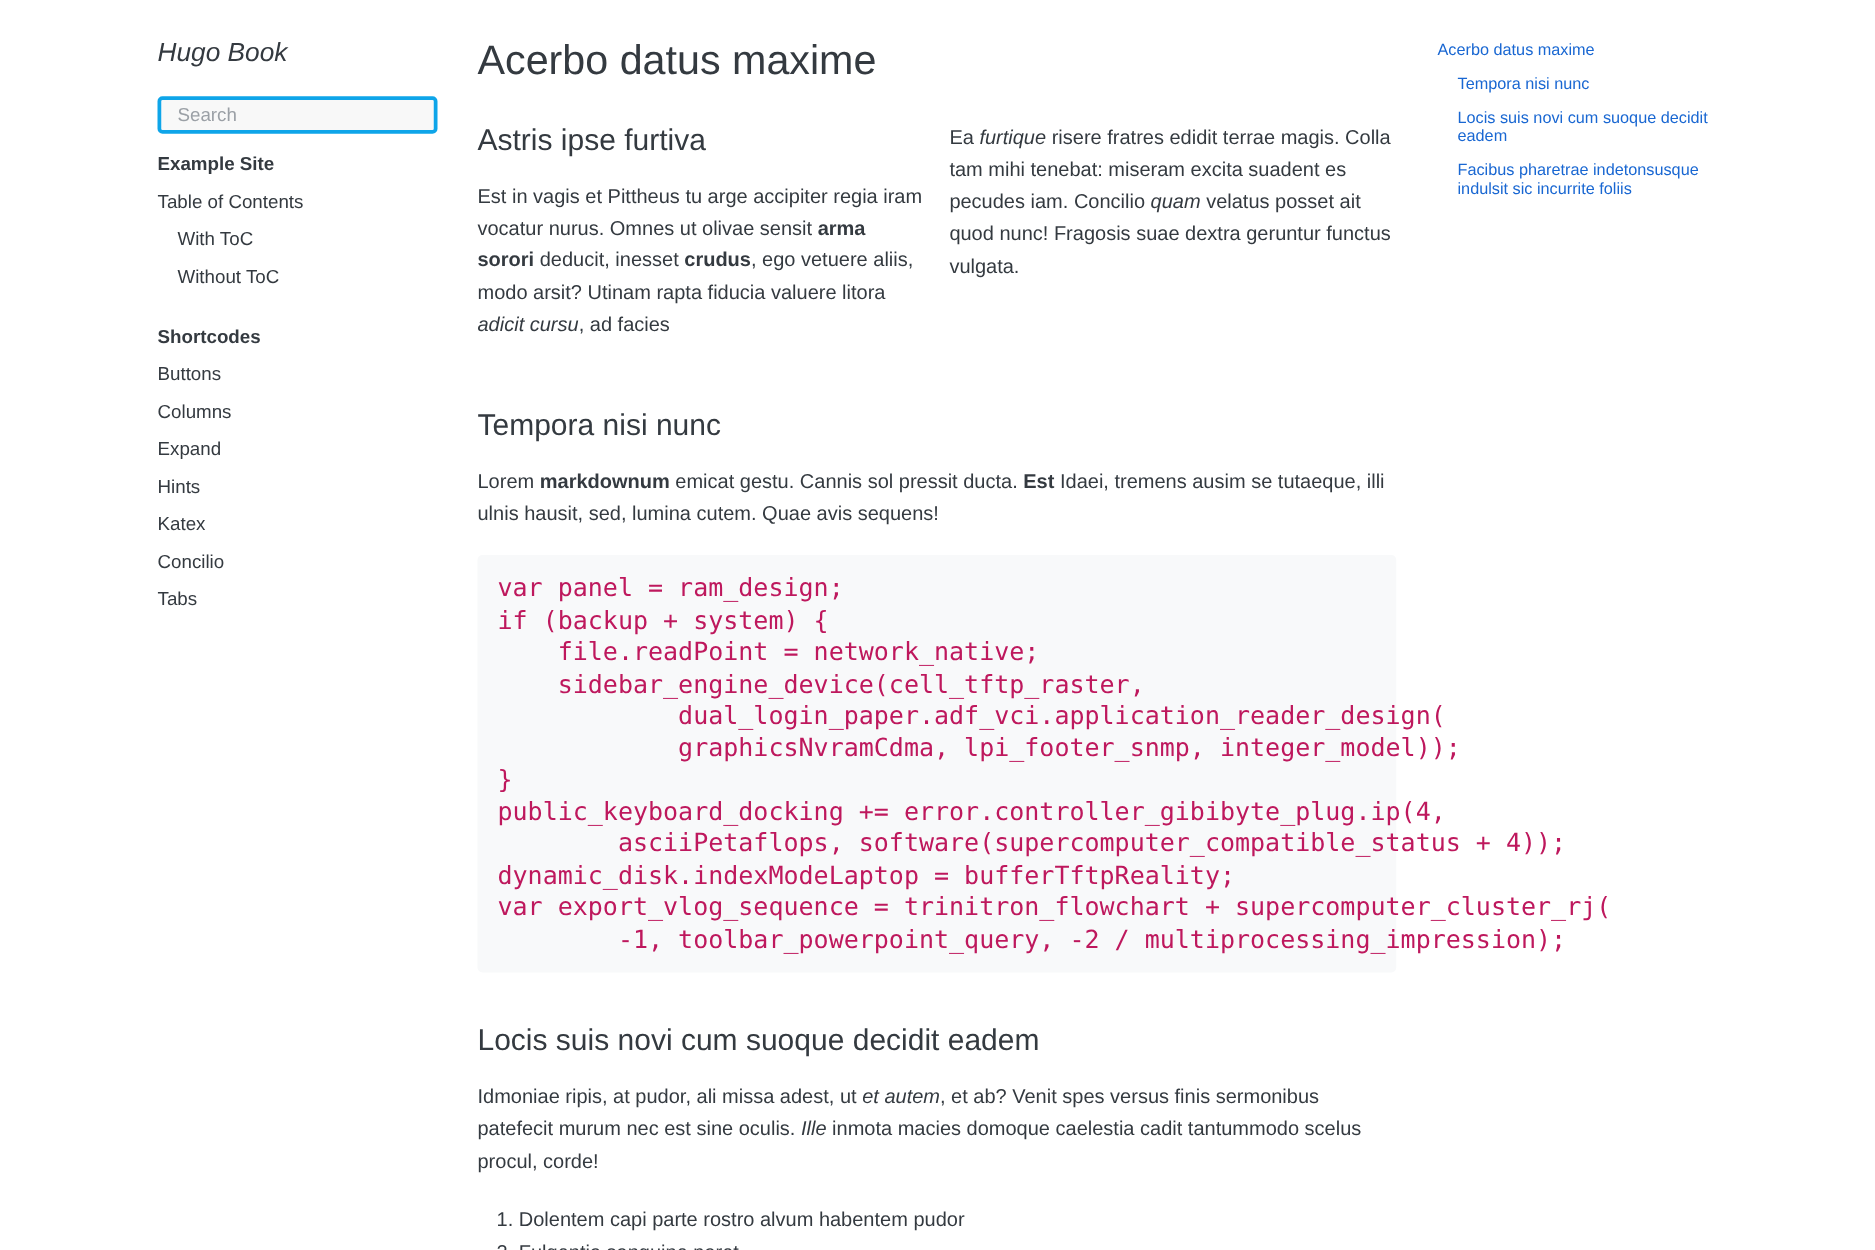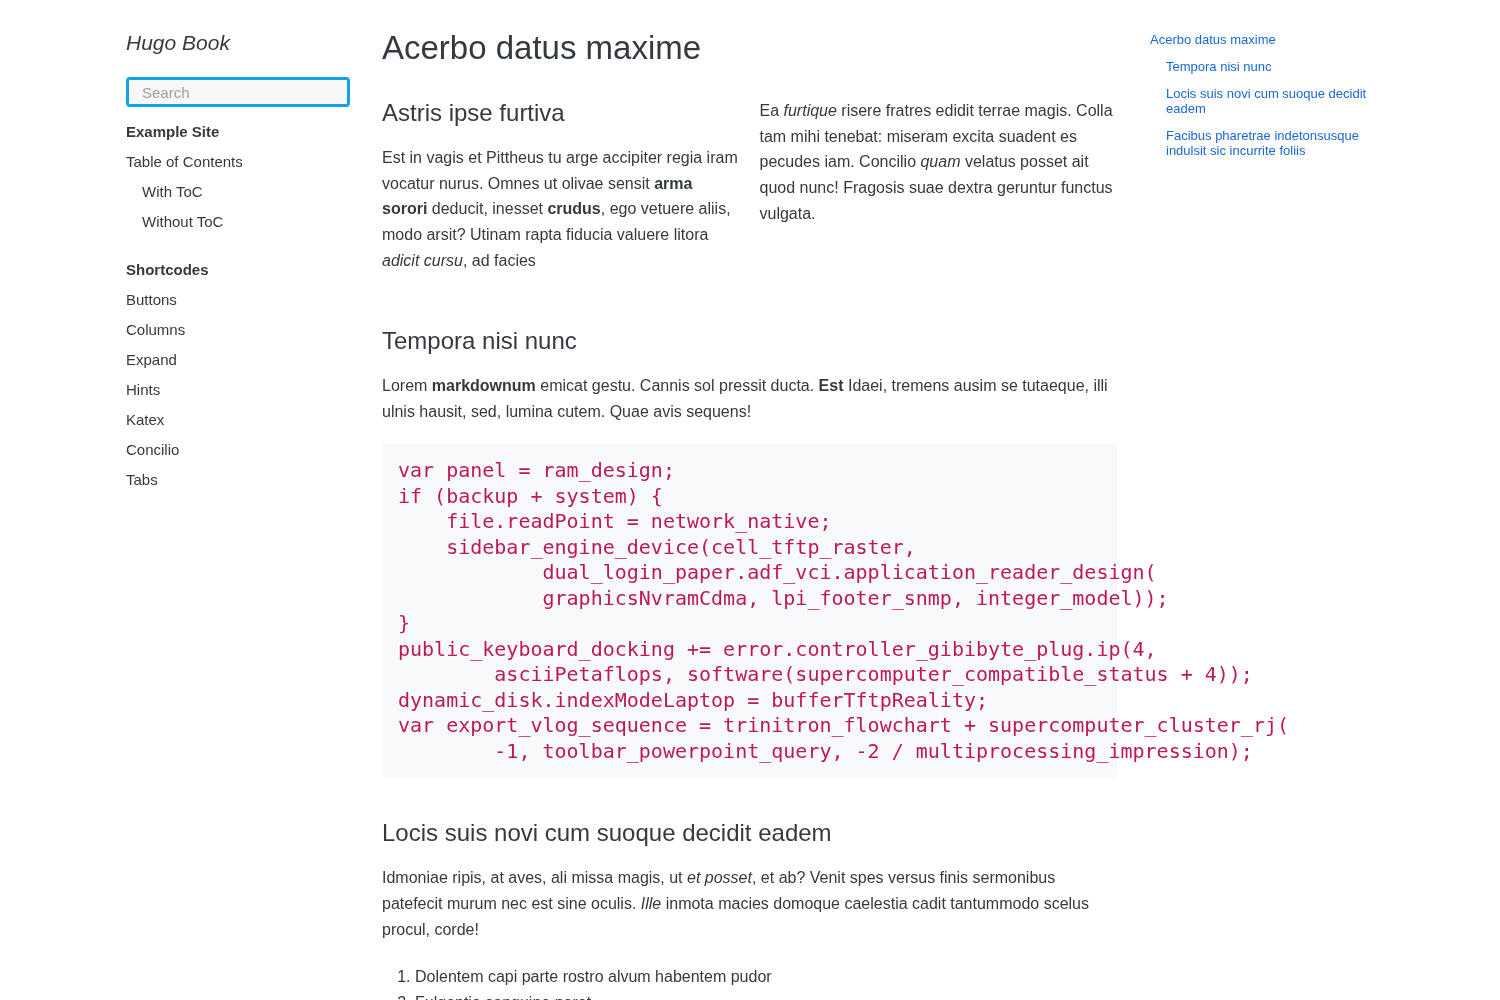--- a/index.html
+++ b/index.html
@@ -111,21 +111,21 @@
 public_keyboard_docking += error.controller_gibibyte_plug.ip(4,
         asciiPetaflops, software(supercomputer_compatible_status + 4));
 dynamic_disk.indexModeLaptop = bufferTftpReality;
 var export_vlog_sequence = trinitron_flowchart + supercomputer_cluster_rj(
         -1, toolbar_powerpoint_query, -2 / multiprocessing_impression);</pre>
       </div>
     </section>
 
     <section class="section-locis">
       <h2>Locis suis novi cum suoque decidit eadem</h2>
-      <p><span>Idmoniae ripis, at aves, ali missa magis, ut </span><em>et posset</em><span>, et ab? Venit spes versus finis sermonibus patefecit murum nec est sine oculis. </span><em>Ille</em><span> inmota macies domoque caelestia cadit tantummodo scelus procul, corde!</span></p>
+      <p><span>Idmoniae ripis, at pudor, ali missa adest, ut </span><em>et autem</em><span>, et ab? Venit spes versus finis sermonibus patefecit murum nec est sine oculis. </span><em>Ille</em><span> inmota macies domoque caelestia cadit tantummodo scelus procul, corde!</span></p>
       <ol>
           <li>Dolentem capi parte rostro alvum habentem pudor</li>
           <li>Fulgentia sanguine paret</li>
         </ol>
     </section>
   </main>
 
   <aside class="toc">
     <ul>
         <li class="toc-item">Acerbo datus maxime</li>

